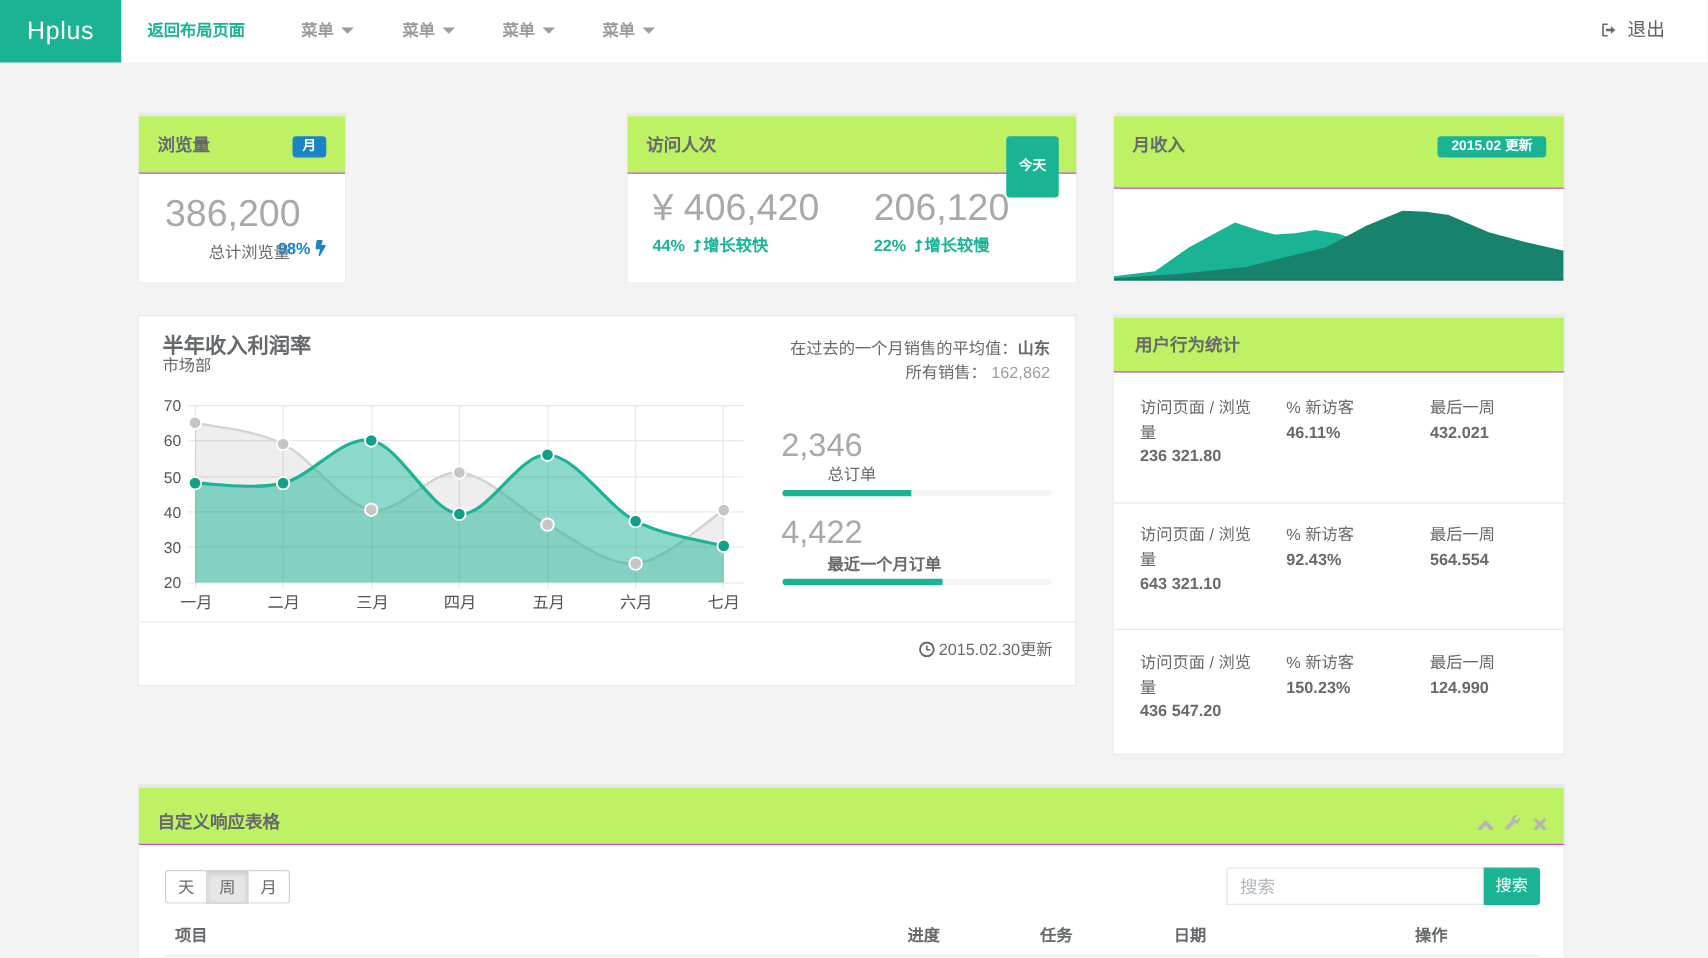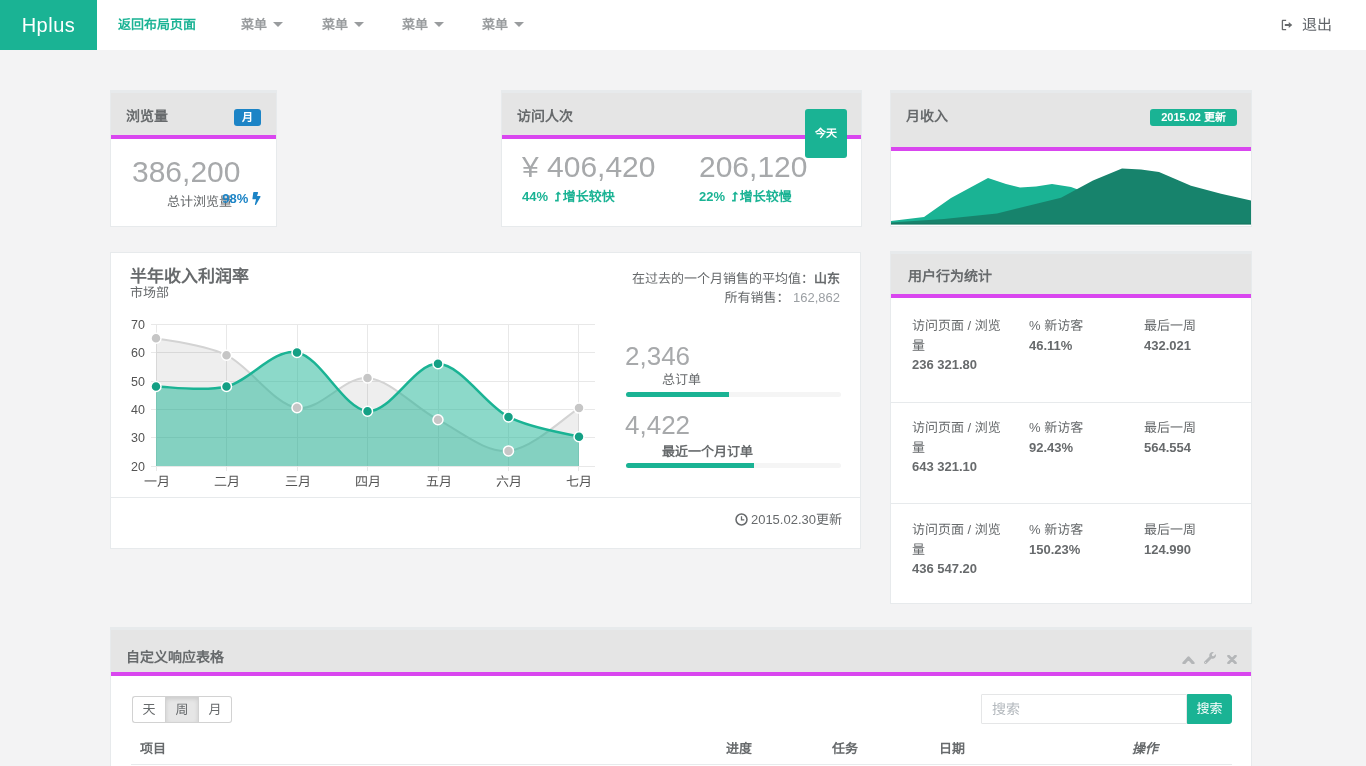--- a/index.html
+++ b/index.html
@@ -9,21 +9,21 @@
 #page { position:relative; width:1366px; height:766px; overflow:hidden; }
 .abs { position:absolute; }
 
 #nav { position:absolute; left:0; top:0; width:1366px; height:50px; background:#fff; }
 #logo { position:absolute; left:0; top:0; width:97px; height:50px; background:#1ab394; color:#fff; font-size:20px; font-weight:400; text-align:center; line-height:51px; letter-spacing:0.5px; }
 .navlink { position:absolute; top:0; height:50px; line-height:50px; color:#999c9e; font-size:13px; font-weight:bold; }
 .caret { display:inline-block; width:0; height:0; margin-left:6px; vertical-align:2px; border-left:5px solid transparent; border-right:5px solid transparent; border-top:5px solid #999c9e; }
 
 .ibox { position:absolute; background:#fff; border:1px solid #e7eaec; }
 .ibox-t { border-top:3px solid #e7eaec; }
-.ititle { position:absolute; left:0; right:0; top:0; border-bottom:4px solid #d946ef; background:#e5e5e5; }
+.ititle { position:absolute; left:0; right:0; top:0; border-bottom:1px solid #d946ef; background:#bef264; }
 .ititle h5 { position:absolute; left:15px; top:12px; font-size:14px; color:#676a6c; font-weight:bold; }
 .badge { position:absolute; top:16px; color:#fff; font-size:11px; font-weight:bold; border-radius:3px; padding:3px 8px; line-height:1; }
 .bg-blue { background:#1c84c6; }
 .bg-teal { background:#23c6c8; }
 .bg-green { background:#1ab394; }
 .bignum { font-size:30px; color:#a7a9ab; font-weight:400; }
 .bignum2 { font-size:26px; color:#a7a9ab; font-weight:400; }
 .lbl { font-size:13px; color:#676a6c;margin-left:36px; }
 .stat-pc { font-size:13px; font-weight:bold; }
 .c-blue { color:#1c84c6; } .c-teal { color:#23c6c8; } .c-green { color:#1ab394; }
@@ -226,16 +226,16 @@
 
     <div class="abs" style="left:870px; top:64px; height:30px;">
       <span style="display:inline-block; float:left; width:206px; height:30px; border:1px solid #e5e6e7; background:#fff; border-radius:1px 0 0 1px; line-height:28px; padding-left:10px; color:#b3b8bd; font-size:14px;">搜索</span>
         <span style="display:inline-block; float:left; width:45px; height:30px; background:#1ab394; color:#fff; border:1px solid #1ab394; border-radius:0 3px 3px 0; text-align:center; line-height:28px; font-size:13px;">搜索</span>
     </div>
 
     <div class="abs" style="left:29px; top:108px; font-weight:bold; font-size:13px;">项目</div>
     <div class="abs" style="left:615px; top:108px; font-weight:bold; font-size:13px;">进度</div>
     <div class="abs" style="left:721px; top:108px; font-weight:bold; font-size:13px;">任务</div>
     <div class="abs" style="left:828px; top:108px; font-weight:bold; font-size:13px;">日期</div>
-    <div class="abs" style="left:1021px; top:108px; font-weight:bold; font-size:13px;font-style:italic;">操作</div>
+    <div class="abs" style="left:1021px; top:108px; font-weight:bold; font-size:13px;">操作</div>
     <div class="hr" style="left:20px; top:134px; width:1101px;"></div>
   </div>
 </div>
 
 </body></html>

